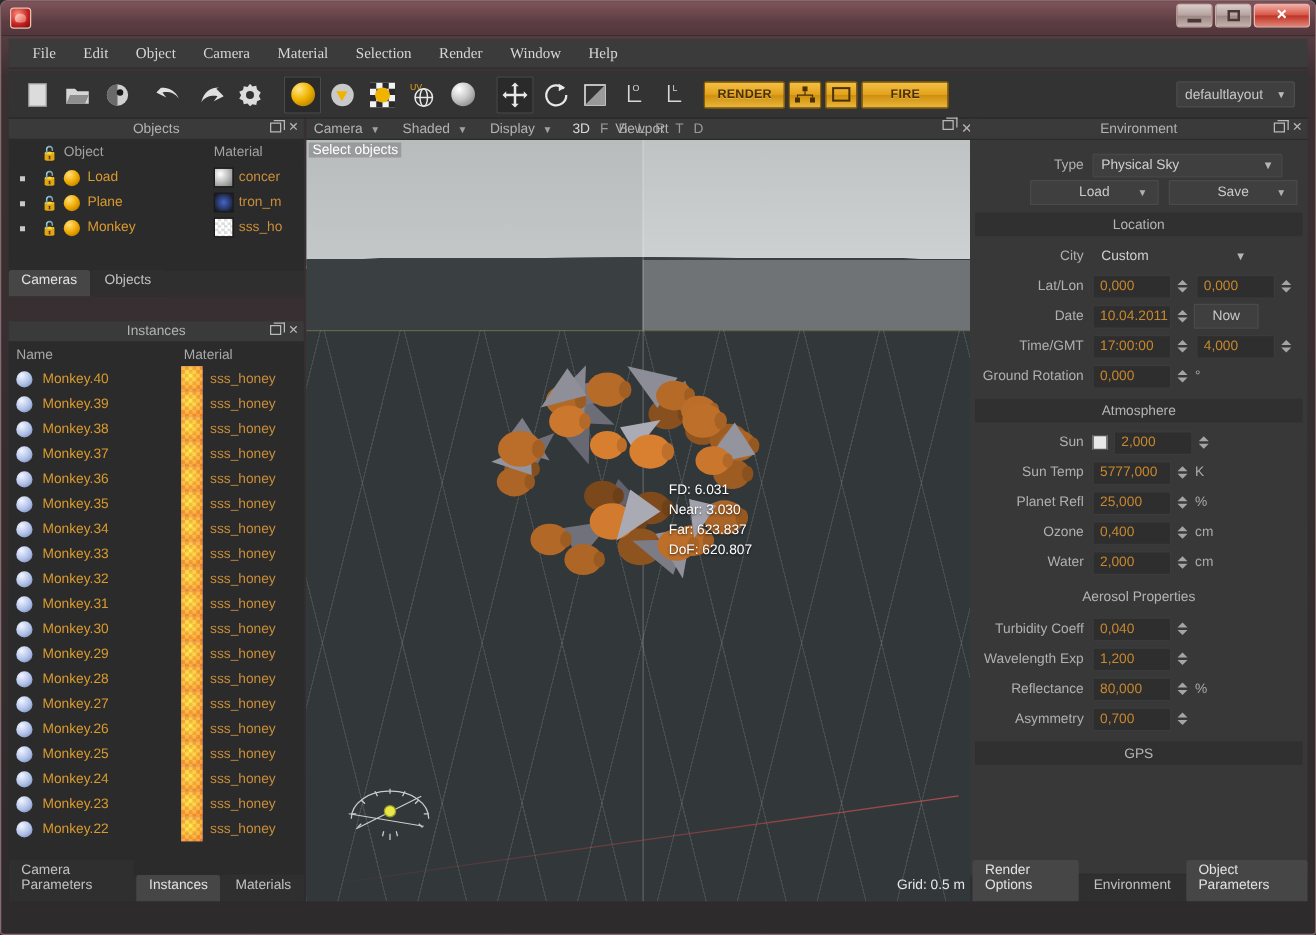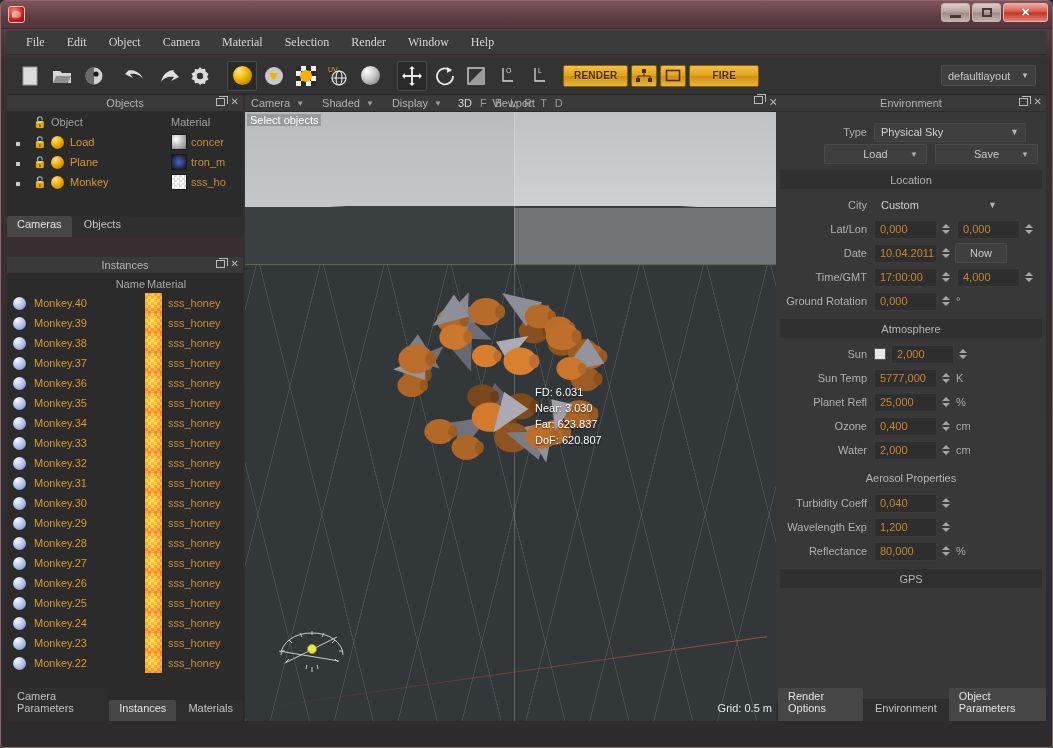--- a/index.html
+++ b/index.html
@@ -152,21 +152,21 @@
     align-items:flex-end; gap: 2px; background: #2f2f2f;
   }
   .tab {
     padding: 2px 10px 7px; font-size: 11px; color: #c2c2c2; background: #2f2f2f;
   }
   .tab.sel { background: #464646; color:#e2e2e2; border-radius: 2px 2px 0 0; }
 
   .instances-panel { position:absolute; top: 162px; left:0; right:0; bottom: 0; }
   .inst-body {
     position:absolute; top:17px; left:0; right:0; bottom:22px;
-    background:#2b2b2b; overflow:hidden;text-align:right;
+    background:#2b2b2b; overflow:hidden;
   }
   .inst-head { display:flex; height:19px; align-items:center; color:#a8a8a8; font-size:11px; }
   .inst-head .c1 { width: 138px; padding-left:6px; }
   .inst-head .c2 { padding-left: 2px; }
   .inst-row { display:flex; height:20px; align-items:center; }
   .inst-row .c1 { width: 138px; display:flex; align-items:center; padding-left:6px; }
   .inst-row .c2 { display:flex; align-items:center; }
   .inst-sphere { width:13px;height:13px;border-radius:50%; margin-right:8px;
     background: radial-gradient(circle at 33% 27%, #f2f5ff, #aebfe8 55%, #6b7ba8 100%); }
   .inst-name { color:#d99a2e; font-size:11px; }
@@ -1010,20 +1010,28 @@
       <div class="frow">
         <div class="flabel">Reflectance</div>
         <div class="finput" style="width:63px">80,000</div>
         <div class="spin">
             <i class="up"></i>
             <i class="dn"></i>
           </div>
         <div class="unit">%</div>
       </div>
 
+      <div class="frow">
+        <div class="flabel">Asymmetry</div>
+        <div class="finput" style="width:63px">0,700</div>
+        <div class="spin">
+            <i class="up"></i>
+            <i class="dn"></i>
+          </div>
+      </div>
 
       <div class="section-head">GPS</div>
     </div>
 
     <div class="tabstrip" style="bottom:0;padding-left:2px">
       <div class="tab sel">Render Options</div>
       <div class="tab">Environment</div>
       <div class="tab sel">Object Parameters</div>
     </div>
   </div>

